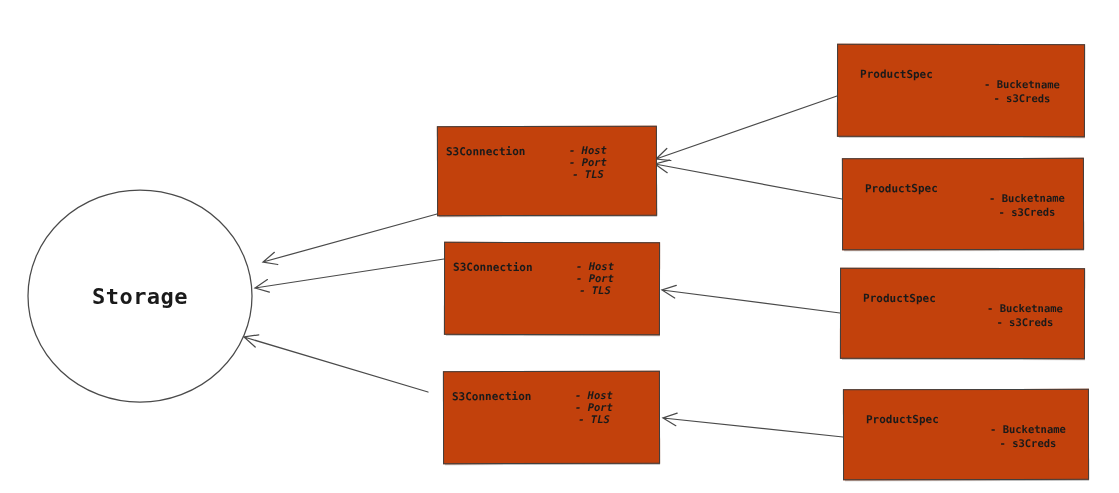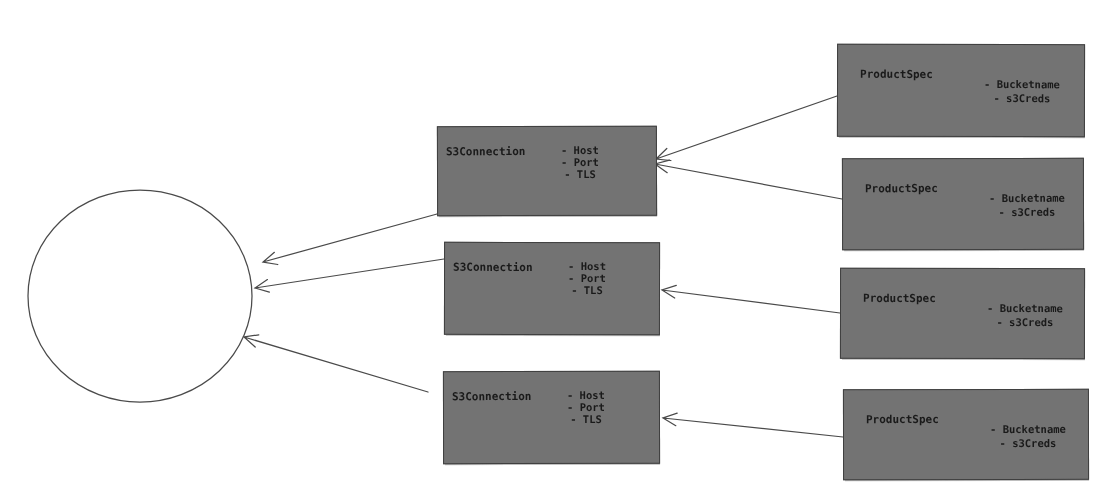--- a/index.html
+++ b/index.html
@@ -24,39 +24,39 @@
     align-items: center;
     justify-content: center;
     font-size: 22px;
     font-weight: bold;
     color: #1a1a1a;
     letter-spacing: 0.5px;
   }
   .node {
     position: absolute;
     border: 1.4px solid #3f3f3f;
-    background: #737373;
+    background: #c2410c;
     box-shadow: 1px 2px 0 -1px rgba(110,110,110,0.45);
     color: #1a1a1a;
   }
   .node-title {
     position: absolute;
     font-weight: bold;
     font-size: 11px;
     white-space: nowrap;
   }
   .attrs {
     position: absolute;
     font-weight: bold;
     font-size: 10.5px;
     white-space: nowrap;
     text-align: center;
   }
   .s3 .node-title { left: 8px; top: 18px; }
-  .s3 .attrs { left: 123px; top: 17px; line-height: 12px; }
+  .s3 .attrs { left: 131px; top: 17px; line-height: 12px; font-style: italic; }
   .ps .node-title { left: 22px; top: 23px; }
   .ps .attrs { left: 146px; top: 33px; line-height: 13.5px; }
 
   .s3-1 { left: 437px; top: 126px; width: 218px; height: 88px; transform: rotate(-0.15deg); }
   .s3-2 { left: 444px; top: 242px; width: 214px; height: 91px; transform: rotate(0.1deg); }
   .s3-3 { left: 443px; top: 371px; width: 215px; height: 91px; transform: rotate(-0.1deg); }
 
   .ps-1 { left: 837px; top: 44px;  width: 246px; height: 91px; transform: rotate(0.1deg); }
   .ps-2 { left: 842px; top: 158px; width: 240px; height: 90px; transform: rotate(-0.12deg); }
   .ps-3 { left: 840px; top: 268px; width: 243px; height: 89px; transform: rotate(0.08deg); }
@@ -71,20 +71,21 @@
     <ellipse cx="140" cy="296" rx="112" ry="106" fill="#ffffff"></ellipse>
     <path d="M837 96 L656 159 M670.9 160.5 L656 159 L666.8 148.5"></path>
     <path d="M842 199 L655 164 M667.2 172.7 L655 164 L669.5 160.2"></path>
     <path d="M840 313 L662 290 M674.7 298 L662 290 L676.3 285.4"></path>
     <path d="M843 437 L663 418 M675.8 425.7 L663 418 L677.2 413.1"></path>
     <path d="M437 214 L263 262 M277.8 264.5 L263 262 L274.4 252.3"></path>
     <path d="M444 259 L255 288 M269.4 292.1 L255 288 L267.4 279.6"></path>
     <path d="M428 392 L244 337 M255.2 347 L244 337 L258.8 334.8"></path>
   </svg>
 
+  <div class="storage-label">Storage</div>
 
   <div class="node s3 s3-1">
     <div class="node-title">S3Connection</div>
     <div class="attrs">
       <div>- Host</div>
       <div>- Port</div>
       <div>- TLS</div>
     </div>
   </div>
 

